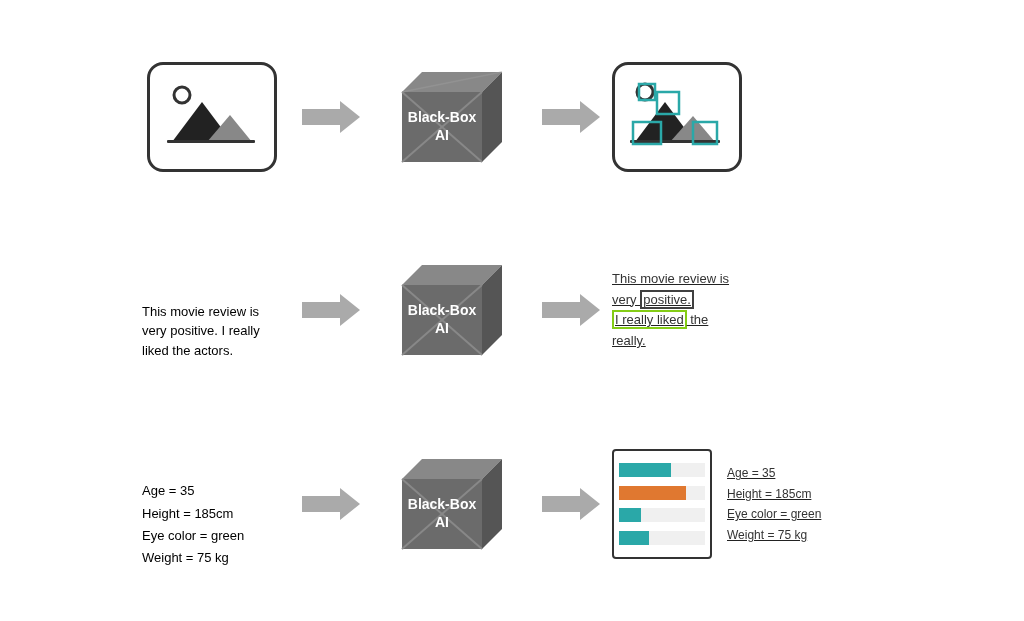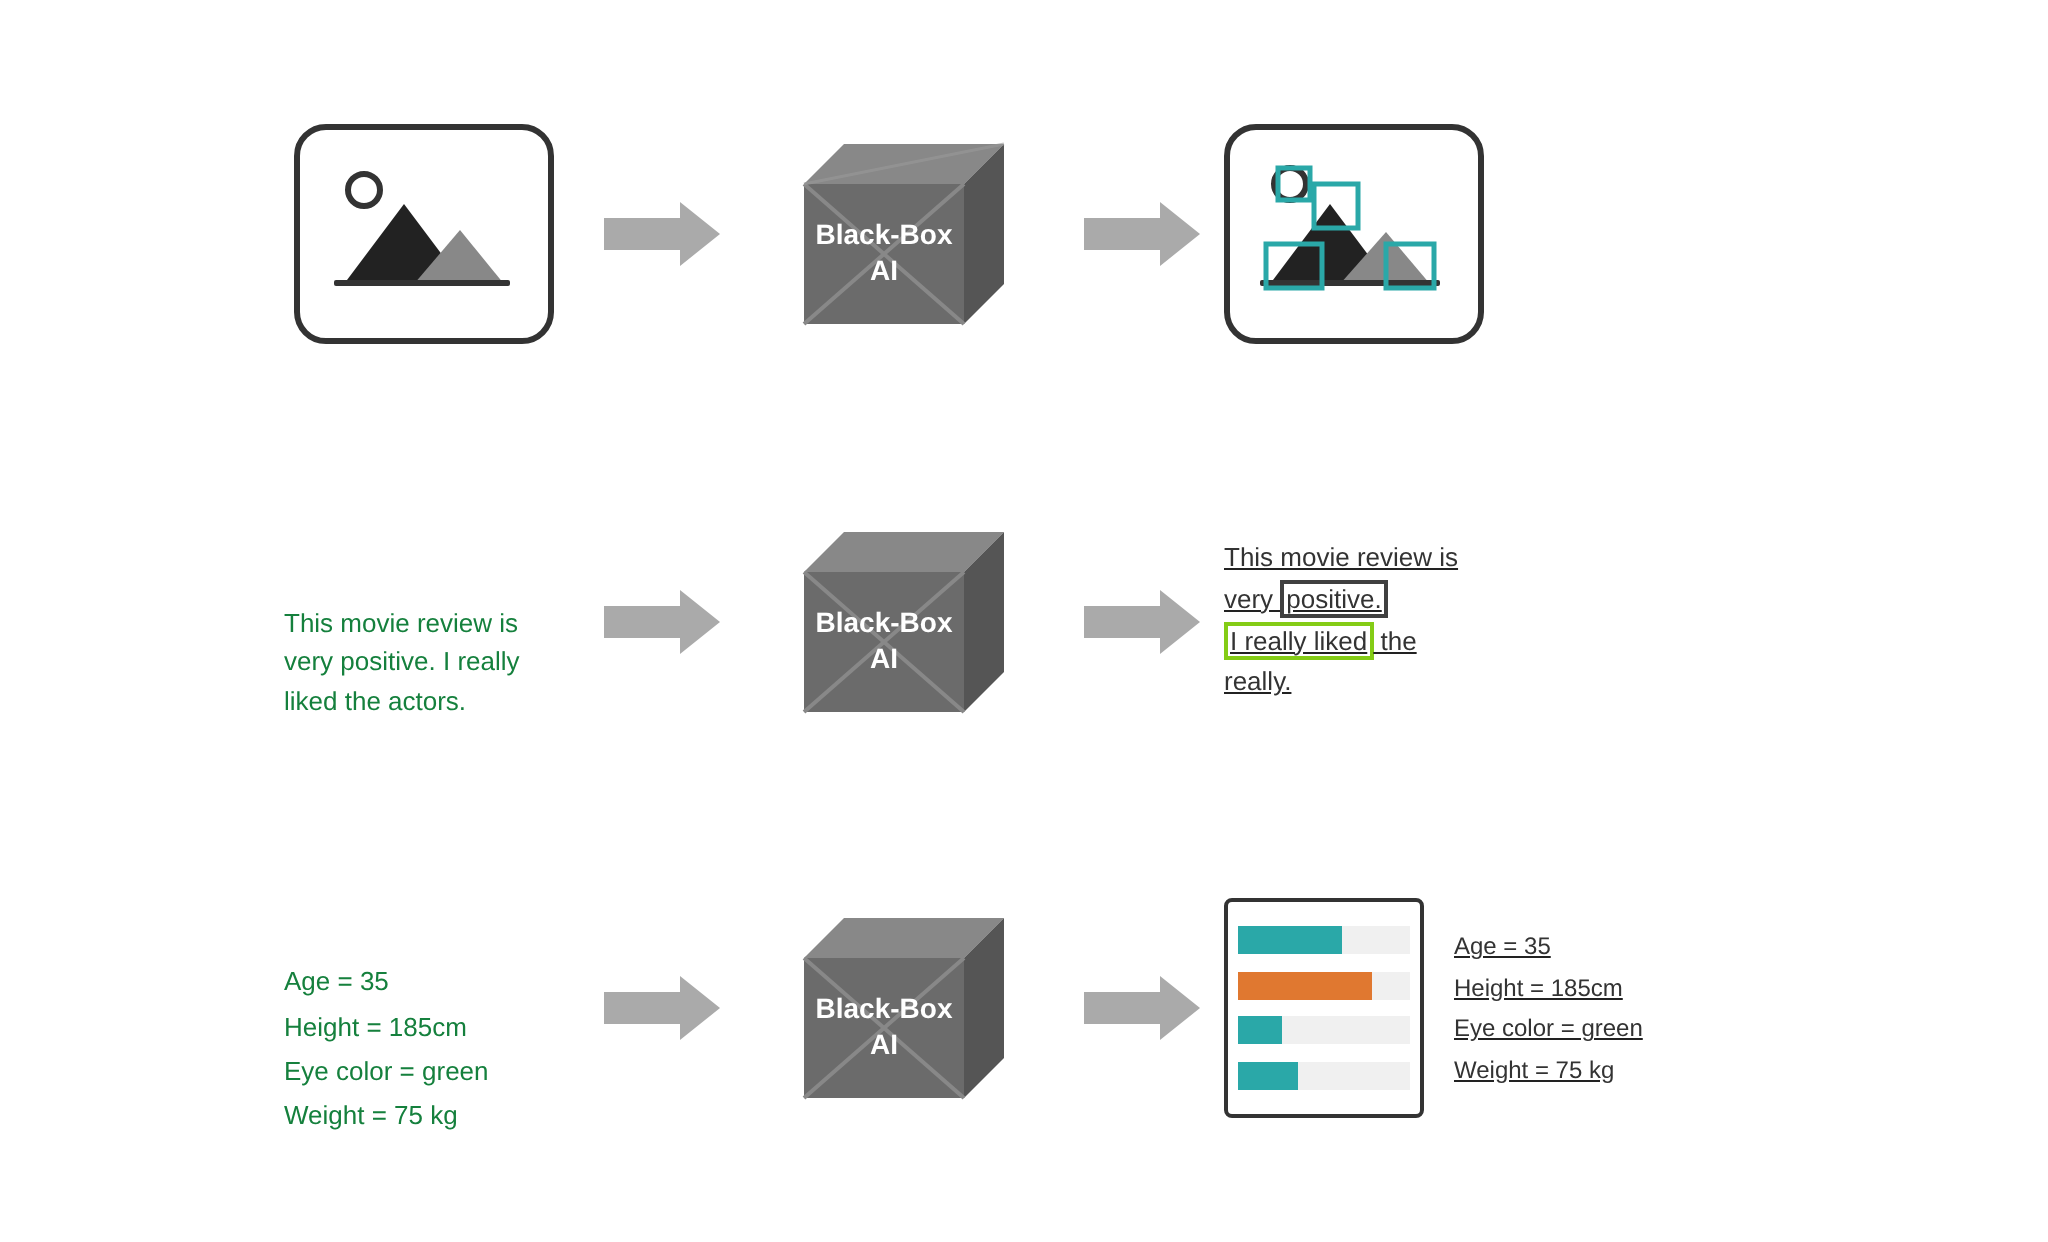--- a/index.html
+++ b/index.html
@@ -10,21 +10,21 @@
       font-family: Arial, sans-serif;
       font-size: 14px;
       color: #222;
       overflow: hidden;
     }
     .main-container {
       width: 1024px;
       height: 621px;
       display: flex;
       flex-direction: column;
-      justify-content: center;
+      justify-content: flex-end;
       padding: 20px 30px;
     }
     .row {
       display: flex;
       align-items: center;
       justify-content: center;
       gap: 0px;
       flex: 1;
     }
     
@@ -75,21 +75,21 @@
       justify-content: center;
       position: relative;
       background: #fff;
     }
 
     
     .text-block {
       width: 140px;
       font-size: 13px;
       line-height: 1.5;
-      color: #15803d;
+      color: #000000;
       margin-top: 41px;
     }
 
     
     .output-image-container {
       width: 130px;
       height: 110px;
       border: 3px solid #333;
       border-radius: 16px;
       display: flex;

